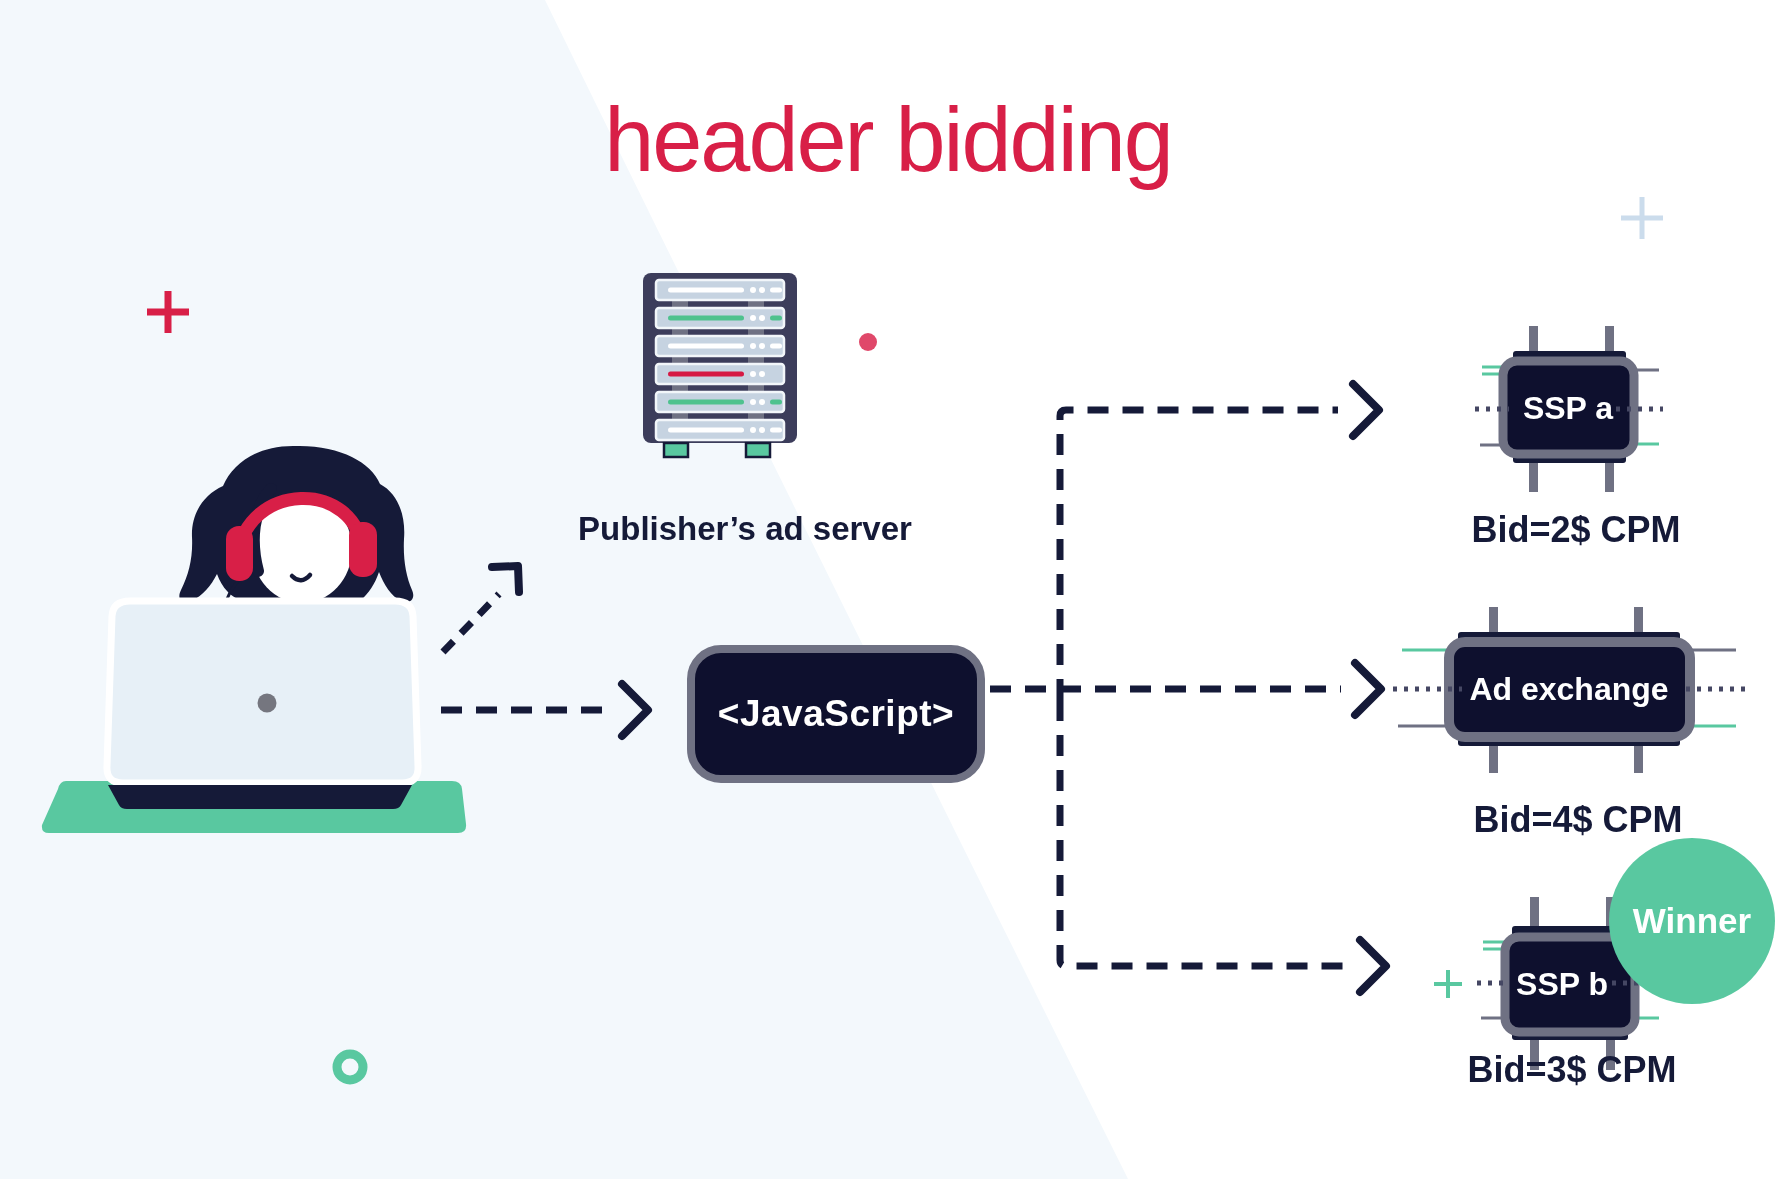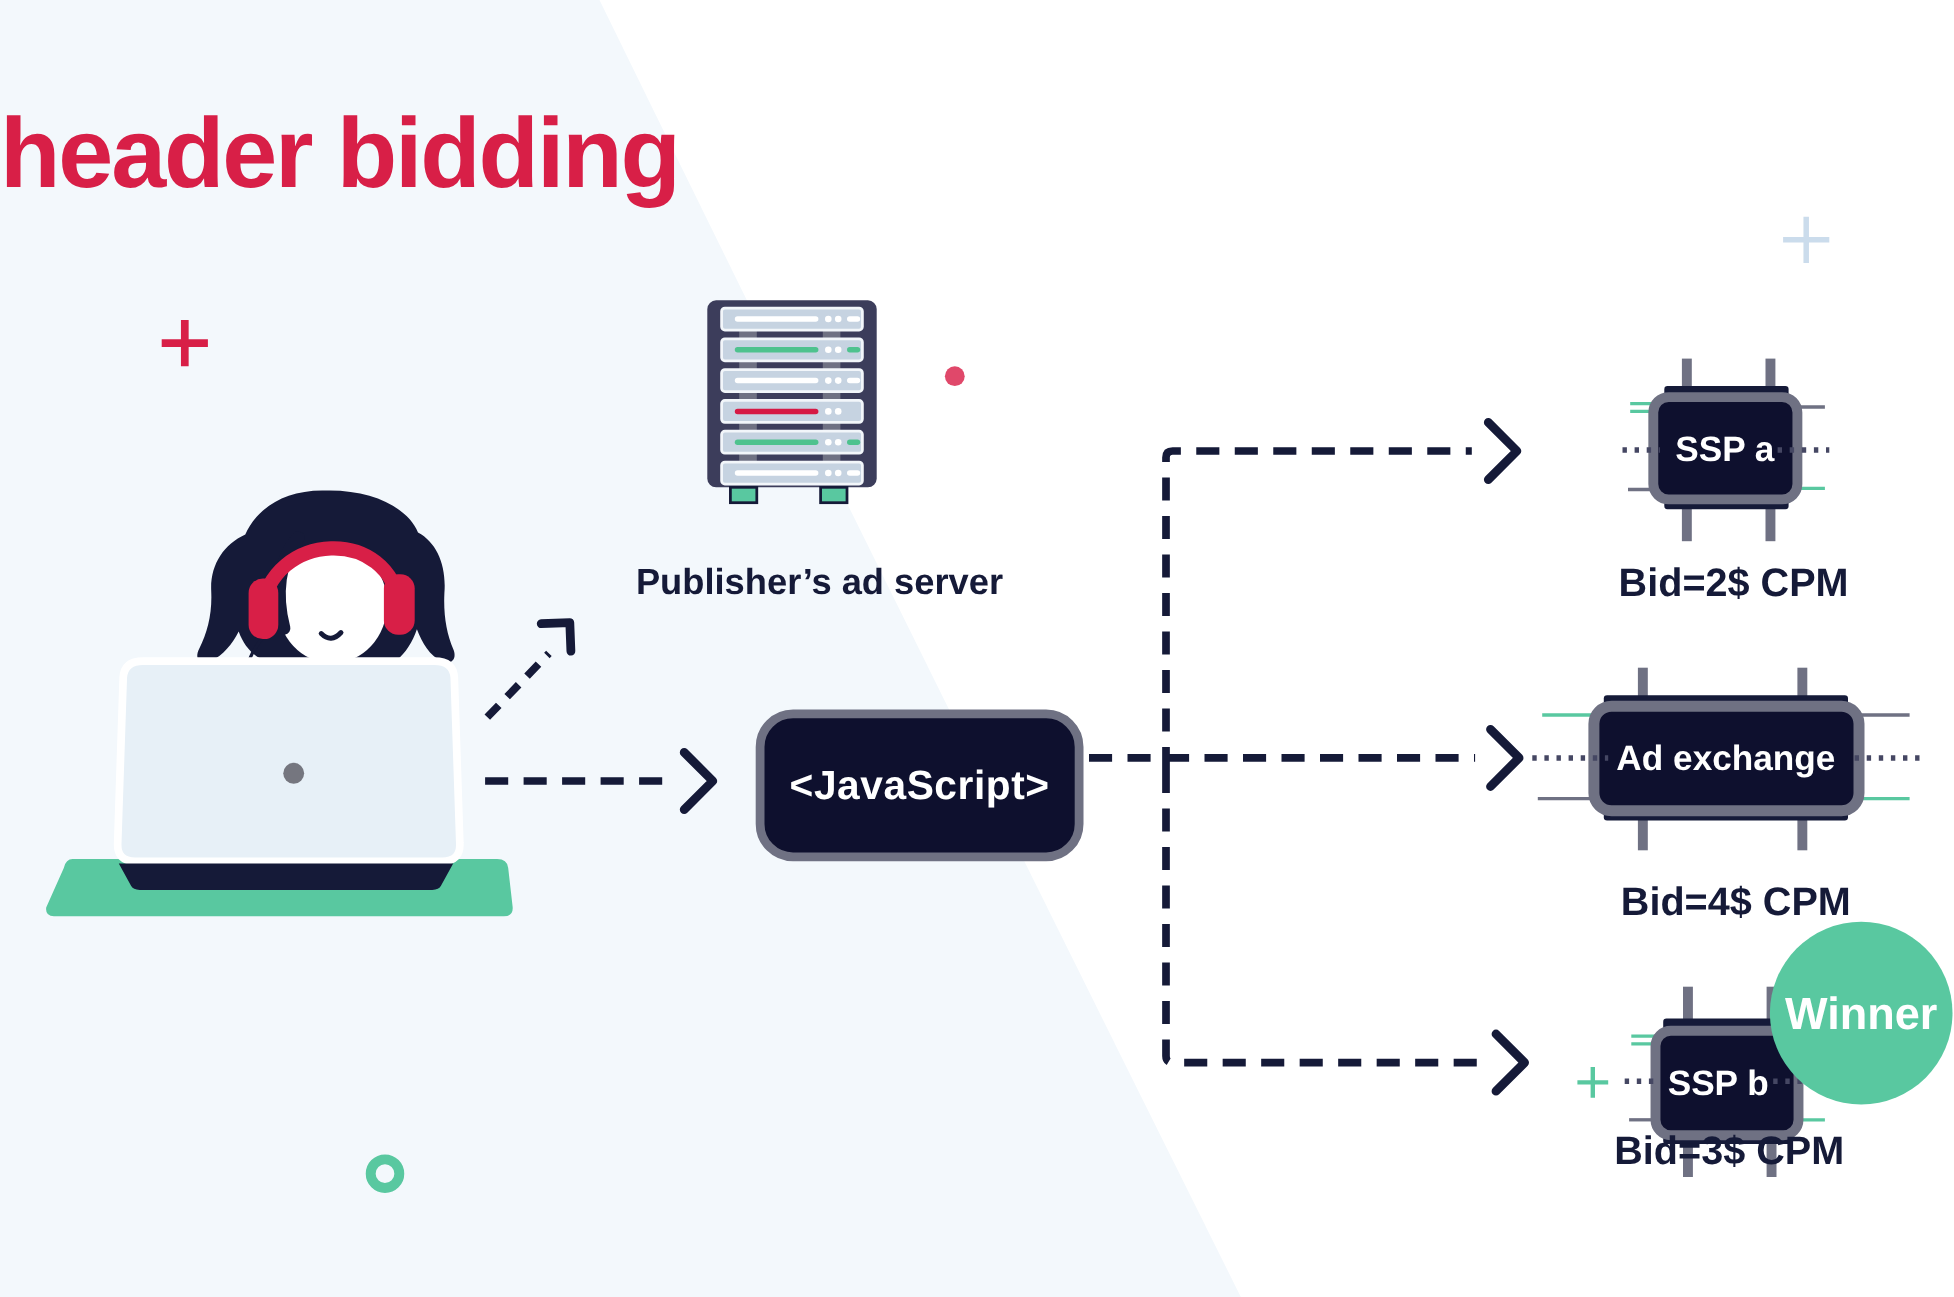--- a/index.html
+++ b/index.html
@@ -9,22 +9,22 @@
     background:#ffffff;
     overflow:hidden;
     font-family:"Liberation Sans",sans-serif;
   }
   .abs{position:absolute;}
   svg{display:block;}
 
   
   .title{
     left:0;top:84px;width:1776px;
-    text-align:left;
-    font-size:90px;font-weight:700;letter-spacing:-2px;line-height:112px;
+    text-align:center;
+    font-size:90px;font-weight:400;letter-spacing:-2px;line-height:112px;
     color:var(--c-crimson);
   }
   .pub-label{
     left:535px;top:506px;width:420px;
     text-align:center;font-size:33px;font-weight:700;line-height:46px;
     color:var(--c-navy);
   }
   .js-box{
     left:687px;top:645px;width:298px;height:138px;
     box-sizing:border-box;
@@ -34,27 +34,27 @@
     display:flex;align-items:center;justify-content:center;
     color:#ffffff;font-size:37px;font-weight:700;letter-spacing:.5px;
   }
   .bid{
     width:240px;text-align:center;
     font-size:36px;font-weight:700;line-height:44px;
     color:var(--c-navy);
   }
   .bid-a{left:1456px;top:508px;}
   .bid-ax{left:1458px;top:798px;}
-  .bid-b{left:1452px;top:1024px;}
+  .bid-b{left:1452px;top:1048px;}
   .winner{
     left:1609px;top:838px;width:166px;height:166px;
     border-radius:50%;
     background:var(--c-green);
     display:flex;align-items:center;justify-content:center;
-    color:#ffffff;font-size:41px;font-weight:700;
+    color:#ffffff;font-size:35px;font-weight:700;
   }
 
   
   .f-navy{fill:var(--c-navy);}
   .f-green{fill:var(--c-green);}
   .f-server{fill:var(--c-server);}
   .f-slot{fill:var(--c-slot);stroke:#F2F6FA;stroke-width:2.5;}
   .f-laptop{fill:var(--c-laptop);stroke:#ffffff;stroke-width:7;}
   .pin{fill:var(--c-gray);}
   .frame{fill:var(--c-ink);stroke:var(--c-gray);}

